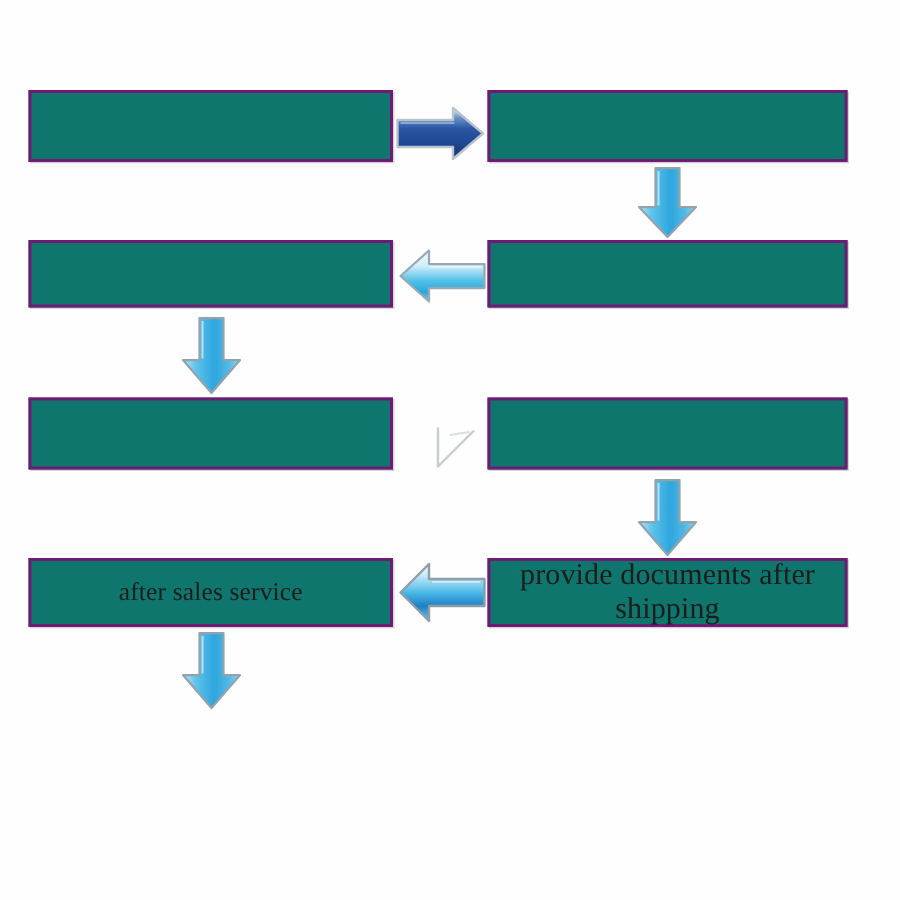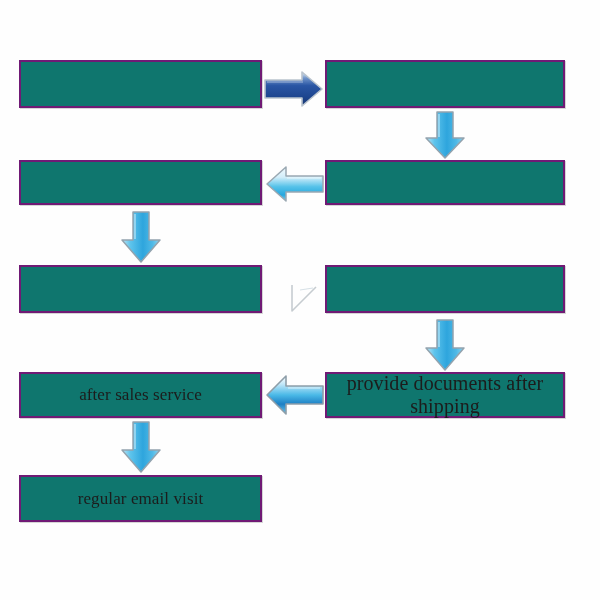--- a/index.html
+++ b/index.html
@@ -195,17 +195,14 @@
     <span class="label">provide documents after shipping</span>
   </div>
 
   <div class="arrow" style="left:117px; top:420px; width:48px; height:54px;">
     <svg width="48" height="54" viewBox="0 0 48 54">
       <path d="M16,2 L32,2 L32,30 L43,30 L24,52 L5,30 L16,30 Z" fill="url(#gCyanV)" stroke="#93a3ae" stroke-width="1.5" stroke-linejoin="round"></path>
       <path d="M18,4 L18,29" stroke="#ffffff" stroke-width="1.4" opacity="0.55"></path>
     </svg>
   </div>
 
-  <div class="box" style="left:19px; top:475px; width:243px; height:47px;">
-    <span class="label">regular email visit</span>
-  </div>
 
 </div>
 
 </body></html>

